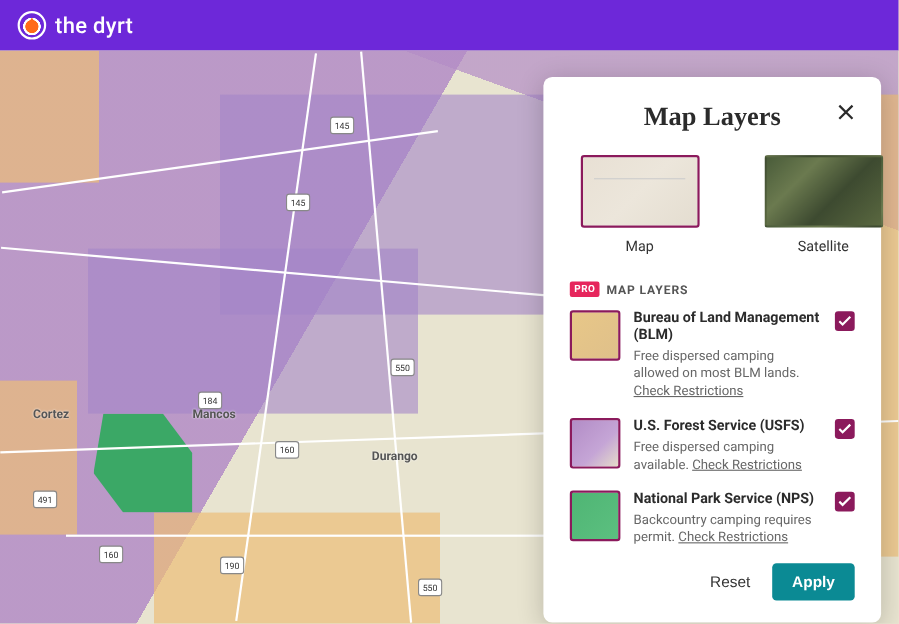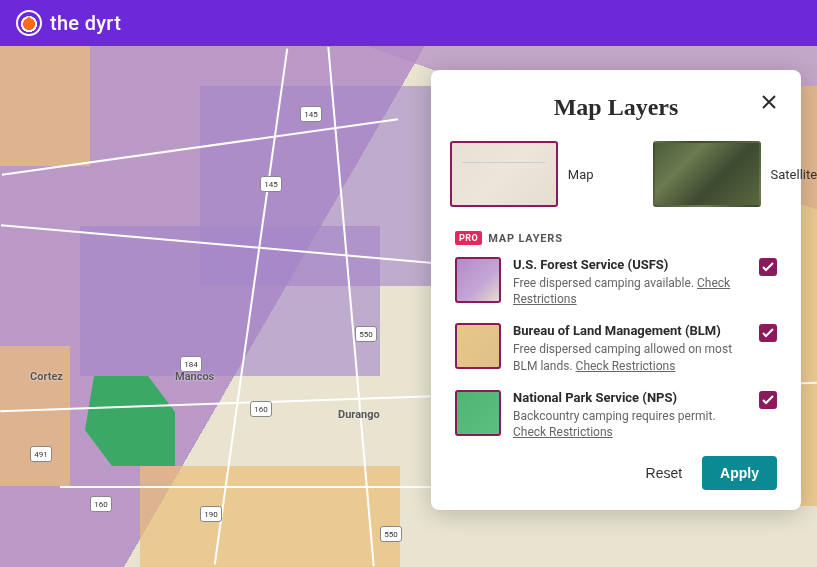--- a/index.html
+++ b/index.html
@@ -97,21 +97,21 @@
     position:absolute;
     font-size:11px;
     color:#555;
     text-shadow: 0 0 2px #fff;
     font-weight: bold;
   }
   .panel {
     position: absolute;
     top: 24px;
     right: 16px;
-    width: 370px;
+    width: 307px;
     background: #fff;
     border-radius: 8px;
     box-shadow: 0 4px 24px rgba(0,0,0,0.2);
     padding: 24px 24px 20px 24px;
   }
   .panel-header {
     display: flex;
     align-items: center;
     justify-content: center;
     position: relative;
@@ -134,21 +134,21 @@
     color: #2b2b2b;
   }
   .basemap-row {
     display: flex;
     gap: 24px;
     justify-content: center;
     margin-bottom: 24px;
   }
   .basemap-option {
     display: flex;
-    flex-direction: row;
+    flex-direction: column;
     align-items: center;
     gap: 10px;
     cursor: pointer;
     padding-left: 35px;
   }
   .basemap-thumb {
     width: 108px;
     height: 66px;
     border-radius: 3px;
     border: 2px solid transparent;
@@ -324,40 +324,40 @@
         <span class="basemap-label">Satellite</span>
       </div>
     </div>
 
     <div class="pro-section-header">
       <span class="pro-badge">PRO</span>
       <span class="section-label">MAP LAYERS</span>
     </div>
 
     <div class="layer-row">
+      <div class="layer-thumb lt-blm"></div>
+      <div class="layer-text">
+        <div class="layer-title">Bureau of Land Management (BLM)</div>
+        <div class="layer-desc">
+          <span>Free dispersed camping allowed on most BLM lands. </span><a href="#">Check Restrictions</a>
+        </div>
+      </div>
+      <div class="layer-check">
+        <svg width="12" height="10" viewBox="0 0 12 10">
+            <path d="M1 5 L4 8 L11 1" stroke="#fff" stroke-width="2" fill="none"></path>
+          </svg>
+      </div>
+    </div>
+
+    <div class="layer-row">
       <div class="layer-thumb lt-usfs"></div>
       <div class="layer-text">
         <div class="layer-title">U.S. Forest Service (USFS)</div>
         <div class="layer-desc">
           <span>Free dispersed camping available. </span><a href="#">Check Restrictions</a>
-        </div>
-      </div>
-      <div class="layer-check">
-        <svg width="12" height="10" viewBox="0 0 12 10">
-            <path d="M1 5 L4 8 L11 1" stroke="#fff" stroke-width="2" fill="none"></path>
-          </svg>
-      </div>
-    </div>
-
-    <div class="layer-row">
-      <div class="layer-thumb lt-blm"></div>
-      <div class="layer-text">
-        <div class="layer-title">Bureau of Land Management (BLM)</div>
-        <div class="layer-desc">
-          <span>Free dispersed camping allowed on most BLM lands. </span><a href="#">Check Restrictions</a>
         </div>
       </div>
       <div class="layer-check">
         <svg width="12" height="10" viewBox="0 0 12 10">
             <path d="M1 5 L4 8 L11 1" stroke="#fff" stroke-width="2" fill="none"></path>
           </svg>
       </div>
     </div>
 
     <div class="layer-row">

